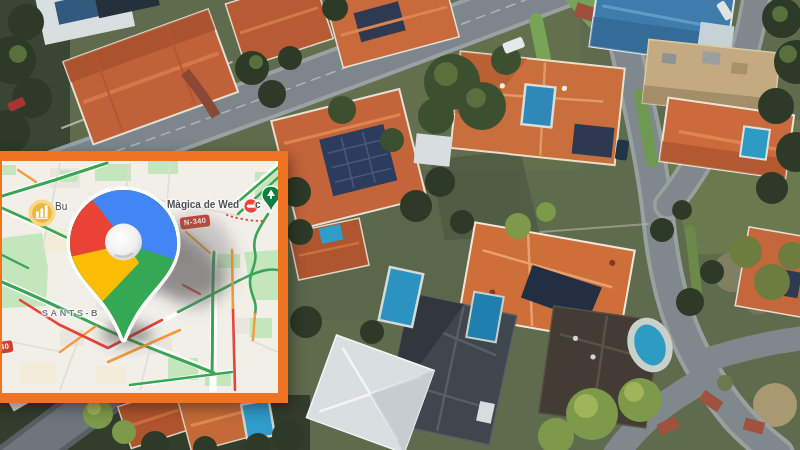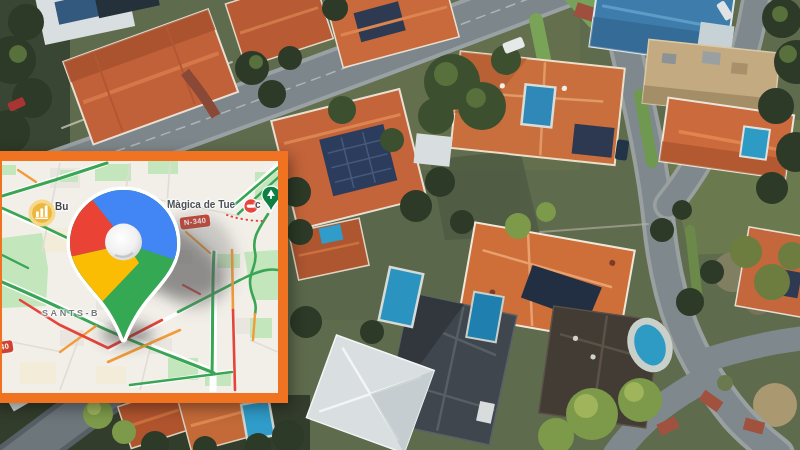--- a/index.html
+++ b/index.html
@@ -14,21 +14,21 @@
     border:10px solid #ef7320;box-sizing:border-box;background:#f2efe9;
     box-shadow:3px 5px 14px rgba(0,0,0,.38);
   }
   .map-content{position:relative;width:276px;height:232px;overflow:hidden;}
   .map-content>svg{position:absolute;left:0;top:0;}
   .map-label{
     position:absolute;z-index:5;color:#4e5257;font-weight:600;
     white-space:nowrap;
     text-shadow:0 0 2px #fff,0 0 2px #fff,0 0 3px #fff,1px 1px 2px #fff,-1px -1px 2px #fff;
   }
-  .lbl-poi{left:53px;top:40px;font-size:10px;font-weight:700;color:#3e4348;}
+  .lbl-poi{left:53px;top:40px;font-size:10px;font-weight:400;color:#3e4348;}
   .lbl-place{left:165px;top:38px;font-size:10px;}
   .lbl-place-suffix{left:253px;top:38px;font-size:10px;}
   .lbl-district{left:40px;top:147px;font-size:9px;font-weight:700;
     letter-spacing:2.6px;color:#75797f;}
   .shield{
     position:absolute;z-index:4;background:#cf4130;color:#fff;
     font-size:7.5px;font-weight:700;line-height:12px;height:12px;
     padding:0 4px;border-radius:3px;letter-spacing:.4px;
     box-shadow:0 0 0 1px rgba(255,255,255,.55);
   }
@@ -398,21 +398,21 @@
           <rect x="246.6" y="204.4" width="8.8" height="3.4" rx="1.7" fill="#fff"></rect>
         </g>
         <g>
           <path d="M271,186 c-5.6,0 -9.2,4.1 -9.2,9 c0,6.2 6.2,8.2 9.2,16.5 c3,-8.3 9.2,-10.3 9.2,-16.5 c0,-4.9 -3.6,-9 -9.2,-9 z" fill="#0d8043" stroke="#ffffff" stroke-width="1.3"></path>
           <path d="M271,189.5 l4,6.5 h-8 z" fill="#ffffff"></path>
           <rect x="270.1" y="195.6" width="1.8" height="3.2" fill="#ffffff"></rect>
         </g>
       </svg>
 
       <div class="map-label lbl-poi">Bu</div>
-      <div class="map-label lbl-place">Màgica de Tue</div>
+      <div class="map-label lbl-place">Màgica de Wed</div>
       <div class="map-label lbl-place-suffix">c</div>
       <div class="map-label lbl-district">SANTS-B</div>
       <div class="shield shield-top">N-340</div>
       <div class="shield shield-bottom">N-340</div>
 
       <svg class="pin-layer" width="276" height="232" viewBox="2 161 276 232" style="position:absolute;left:0;top:0;">
         <defs>
           <filter id="pinshadow" x="-60%" y="-60%" width="220%" height="220%">
             <feGaussianBlur stdDeviation="7"></feGaussianBlur>
           </filter>

